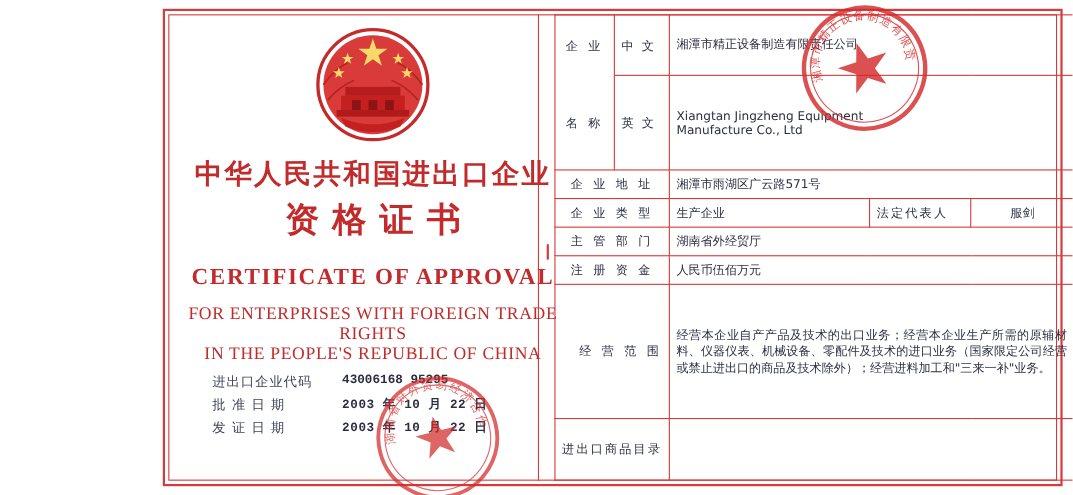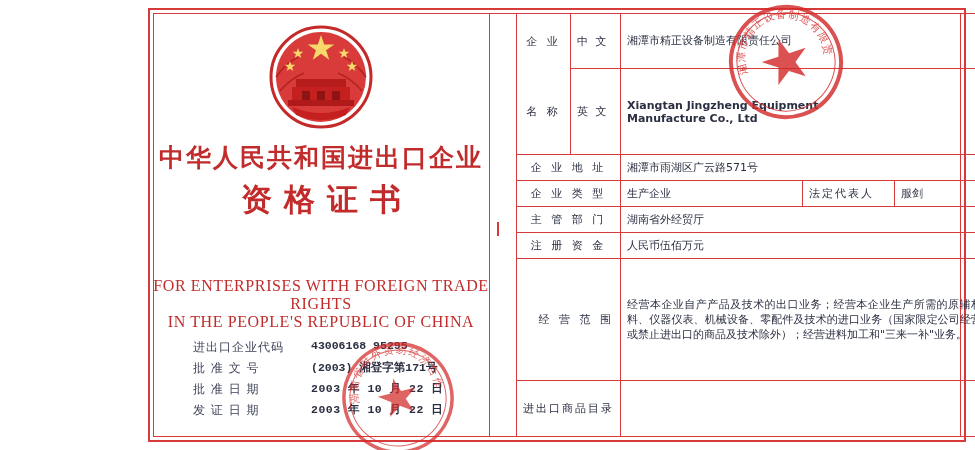--- a/index.html
+++ b/index.html
@@ -48,20 +48,21 @@
     background: #d63a3a;
   }
 
   
   .left-panel {
     position: absolute;
     left: 153px;
     top: 13px;
     width: 336px;
     height: 320px;
+    padding-left: 36px;
   }
   .emblem {
     position: absolute;
     left: 50%;
     top: 8px;
     transform: translateX(-50%);
     width: 118px;
     height: 112px;
   }
   .emblem svg { display: block; }
@@ -147,21 +148,21 @@
     font-size: 11.5px;
     color: #2b2f42;
     font-weight: bold;
     white-space: nowrap;
   }
   .date-val { font-weight: bold; letter-spacing: 0.5px; }
 
   
   .table-wrap {
     position: absolute;
-    left: 516px;
+    left: 504px;
     top: 13px;
     width: 378px;
     height: 424px;
   }
   table.grid {
     border-collapse: collapse;
     width: 472px;
     height: 424px;
     table-layout: fixed;
   }
@@ -189,21 +190,21 @@
     white-space: nowrap;
   }
   .val {
     font-size: 10.5px;
     color: #1f2333;
     line-height: 14px;
   }
   .val-en {
     font-family: "Liberation Sans", sans-serif;
     font-size: 10px;
-    font-weight: bold;
+    font-weight: normal;
     color: #1f2333;
     line-height: 13px;
   }
   .scope {
     font-size: 9.6px;
     line-height: 15px;
     color: #1f2333;
     text-align: justify;
     vertical-align: top;
     padding-top: 8px;
@@ -282,33 +283,30 @@
         <polygon fill="#f6d96a" points="28,40 29.3,43.8 33.3,43.8 30.1,46.2 31.3,50 28,47.7 24.7,50 25.9,46.2 22.7,43.8 26.7,43.8"></polygon>
         <polygon fill="#f6d96a" points="82,27 83.3,30.8 87.3,30.8 84.1,33.2 85.3,37 82,34.7 78.7,37 79.9,33.2 76.7,30.8 80.7,30.8"></polygon>
         <polygon fill="#f6d96a" points="90,40 91.3,43.8 95.3,43.8 92.1,46.2 93.3,50 90,47.7 86.7,50 87.9,46.2 84.7,43.8 88.7,43.8"></polygon>
 
         <path d="M30 86 q29 12 58 0 l-4 8 q-25 10 -50 0 z" fill="#c42020"></path>
       </svg>
     </div>
 
     <div class="title-cn">中华人民共和国进出口企业</div>
     <div class="title-big">资格证书</div>
+    <div class="title-en">CERTIFICATE OF APPROVAL</div>
     <div class="subtitle-en">
       <span>FOR ENTERPRISES WITH FOREIGN TRADE RIGHTS</span><br>
       <span>IN THE PEOPLE'S REPUBLIC OF CHINA</span>
     </div>
 
     <div class="left-fields">
       <div class="lf-row">
         <span class="lf-label">进出口企业代码</span>
         <span class="lf-value">43006168 95295</span>
-      </div>
-      <div class="lf-row">
-        <span class="lf-label">批 准 文 号</span>
-        <span class="lf-value">(2003) 湘登字第171号</span>
       </div>
       <div class="lf-row">
         <span class="lf-label">批 准 日 期</span>
         <span class="lf-value date-val">2003 年      10 月      22 日</span>
       </div>
       <div class="lf-row">
         <span class="lf-label">发 证 日 期</span>
         <span class="lf-value date-val">2003 年      10 月      22 日</span>
       </div>
     </div>
@@ -342,21 +340,21 @@
 
         <tr style="height:26px;">
           <td class="lbl" colspan="2">企 业 地 址</td>
           <td class="val" colspan="3">湘潭市雨湖区广云路571号</td>
         </tr>
 
         <tr style="height:26px;">
           <td class="lbl" colspan="2">企 业 类 型</td>
           <td class="val">生产企业</td>
           <td class="lbl2">法定代表人</td>
-          <td class="val" style="text-align:left;">服剑</td>
+          <td class="val" style="text-align:center;">服剑</td>
         </tr>
 
         <tr style="height:26px;">
           <td class="lbl" colspan="2">主 管 部 门</td>
           <td class="val" colspan="3">湖南省外经贸厅</td>
         </tr>
 
         <tr style="height:26px;">
           <td class="lbl" colspan="2">注 册 资 金</td>
           <td class="val" colspan="3">人民币伍佰万元</td>

